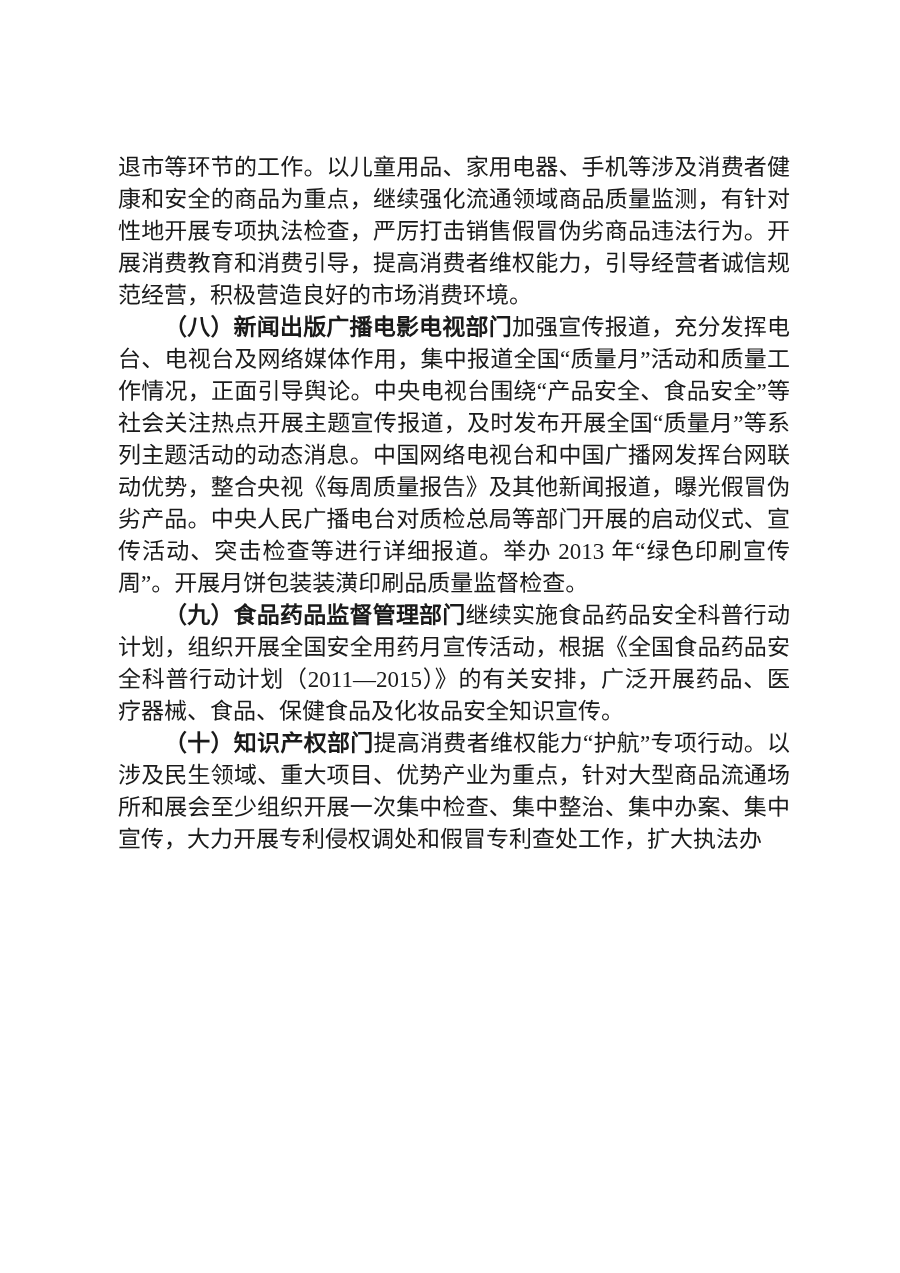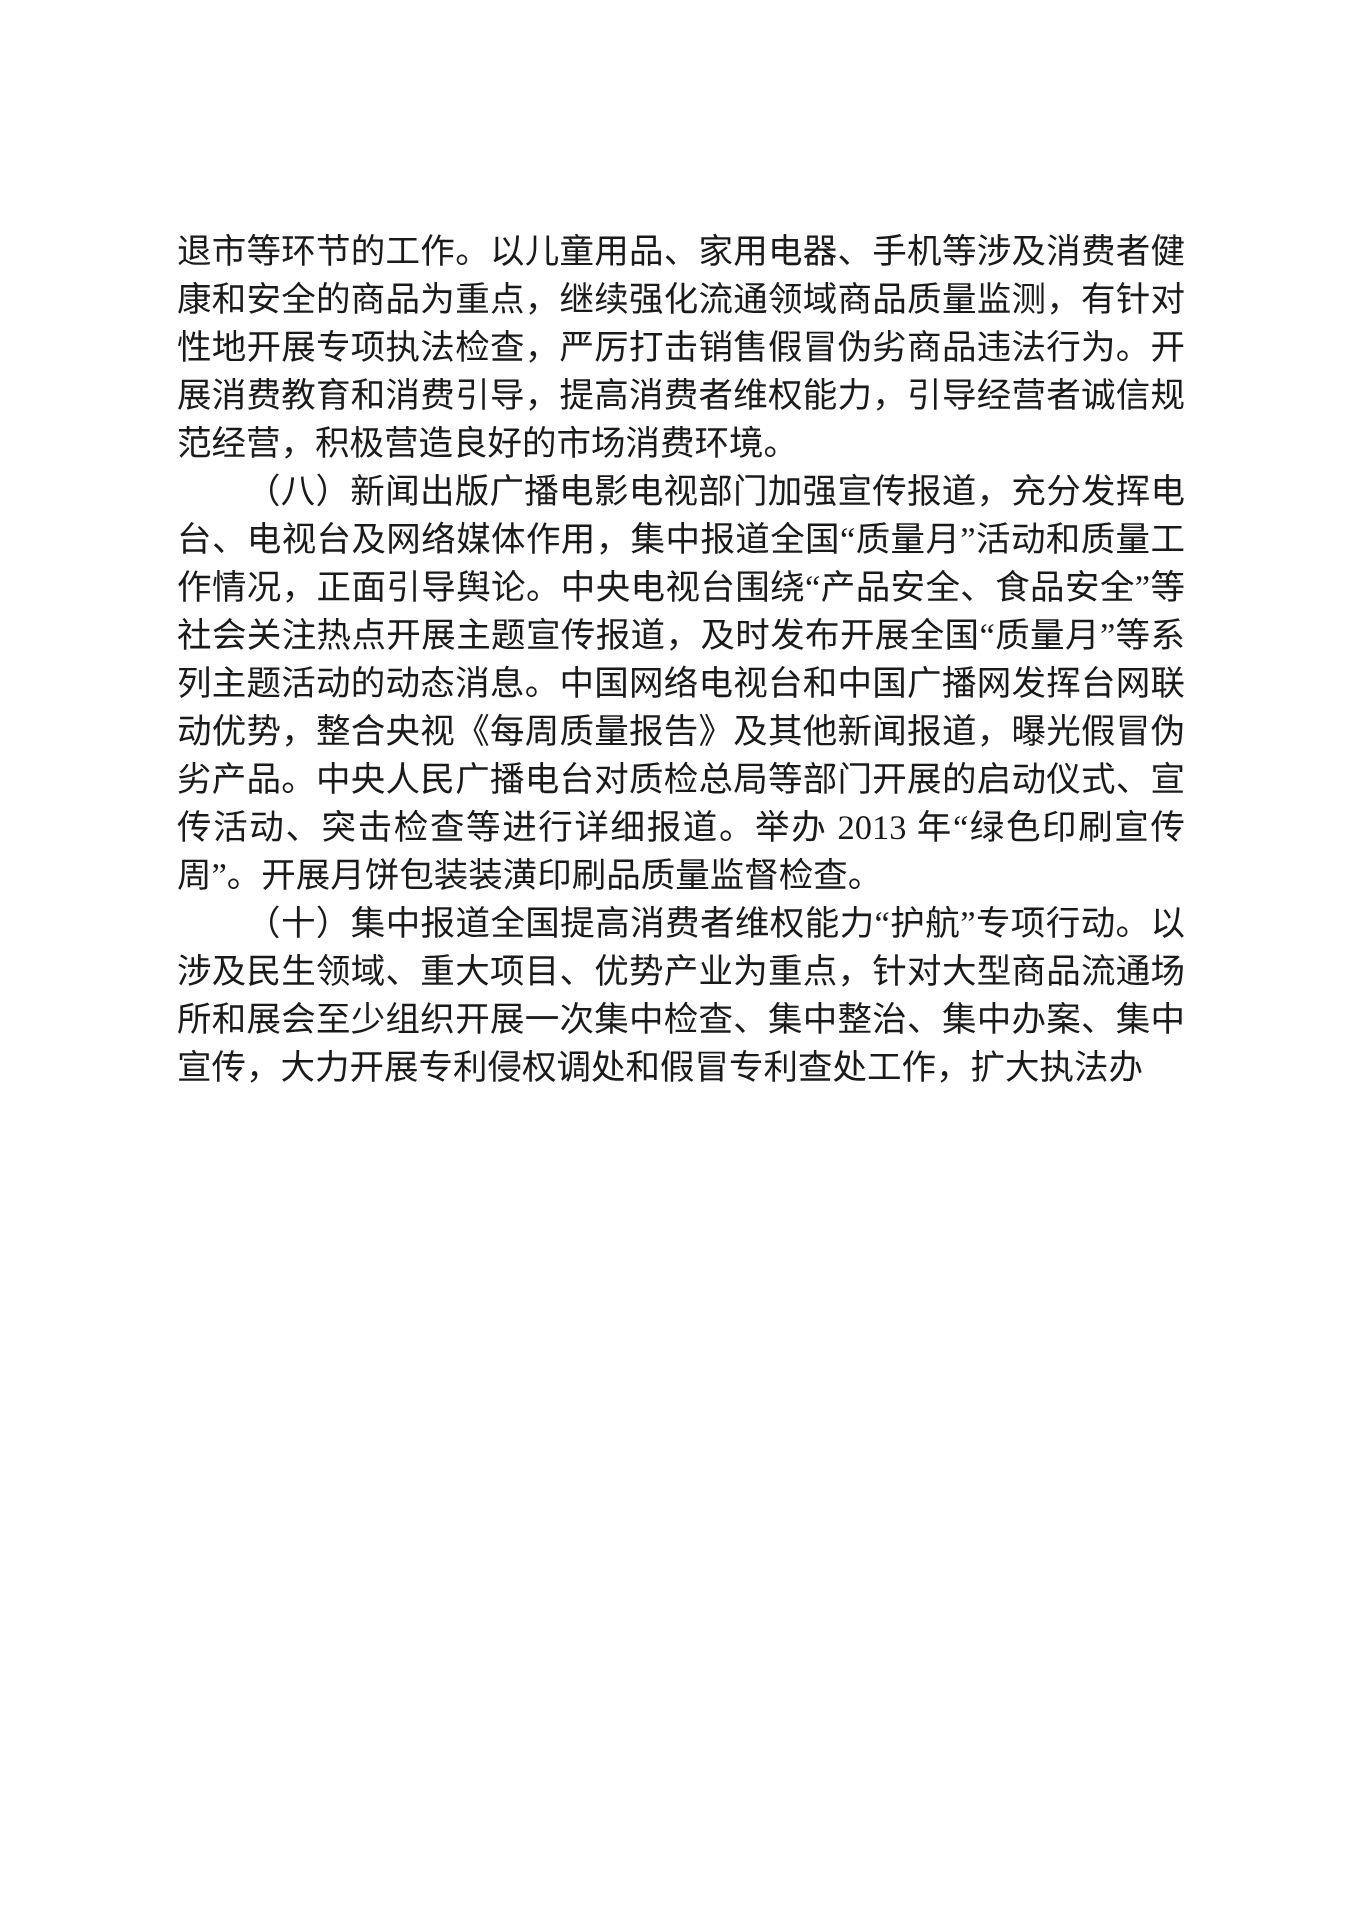--- a/index.html
+++ b/index.html
@@ -23,28 +23,29 @@
     font-size: 23px;
     line-height: 32px;
     color: #1a1a1a;
     text-align: justify;
     text-justify: inter-ideograph;
   }
   .para.indent {
     text-indent: 2em;
   }
   .para .head {
-    font-weight: 400;
+    font-weight: 700;
   }
 </style>
 </head>
 <body>
 
 <div class="page">
 
   <p class="para"><span class="body">退市等环节的工作。以儿童用品、家用电器、手机等涉及消费者健康和安全的商品为重点，继续强化流通领域商品质量监测，有针对性地开展专项执法检查，严厉打击销售假冒伪劣商品违法行为。开展消费教育和消费引导，提高消费者维权能力，引导经营者诚信规范经营，积极营造良好的市场消费环境。</span></p>
 
   <p class="para indent"><span class="head">（八）新闻出版广播电影电视部门</span><span class="body">加强宣传报道，充分发挥电台、电视台及网络媒体作用，集中报道全国“质量月”活动和质量工作情况，正面引导舆论。中央电视台围绕“产品安全、食品安全”等社会关注热点开展主题宣传报道，及时发布开展全国“质量月”等系列主题活动的动态消息。中国网络电视台和中国广播网发挥台网联动优势，整合央视《每周质量报告》及其他新闻报道，曝光假冒伪劣产品。中央人民广播电台对质检总局等部门开展的启动仪式、宣传活动、突击检查等进行详细报道。举办 2013 年“绿色印刷宣传周”。开展月饼包装装潢印刷品质量监督检查。</span></p>
 
+  <p class="para indent"><span class="head">（九）食品药品监督管理部门</span><span class="body">继续实施食品药品安全科普行动计划，组织开展全国安全用药月宣传活动，根据《全国食品药品安全科普行动计划（2011—2015）》的有关安排，广泛开展药品、医疗器械、食品、保健食品及化妆品安全知识宣传。</span></p>
 
-  <p class="para indent"><span class="head">（十）集中报道全国</span><span class="body">提高消费者维权能力“护航”专项行动。以涉及民生领域、重大项目、优势产业为重点，针对大型商品流通场所和展会至少组织开展一次集中检查、集中整治、集中办案、集中宣传，大力开展专利侵权调处和假冒专利查处工作，扩大执法办</span></p>
+  <p class="para indent"><span class="head">（十）知识产权部门</span><span class="body">提高消费者维权能力“护航”专项行动。以涉及民生领域、重大项目、优势产业为重点，针对大型商品流通场所和展会至少组织开展一次集中检查、集中整治、集中办案、集中宣传，大力开展专利侵权调处和假冒专利查处工作，扩大执法办</span></p>
 
 </div>
 
 </body></html>

